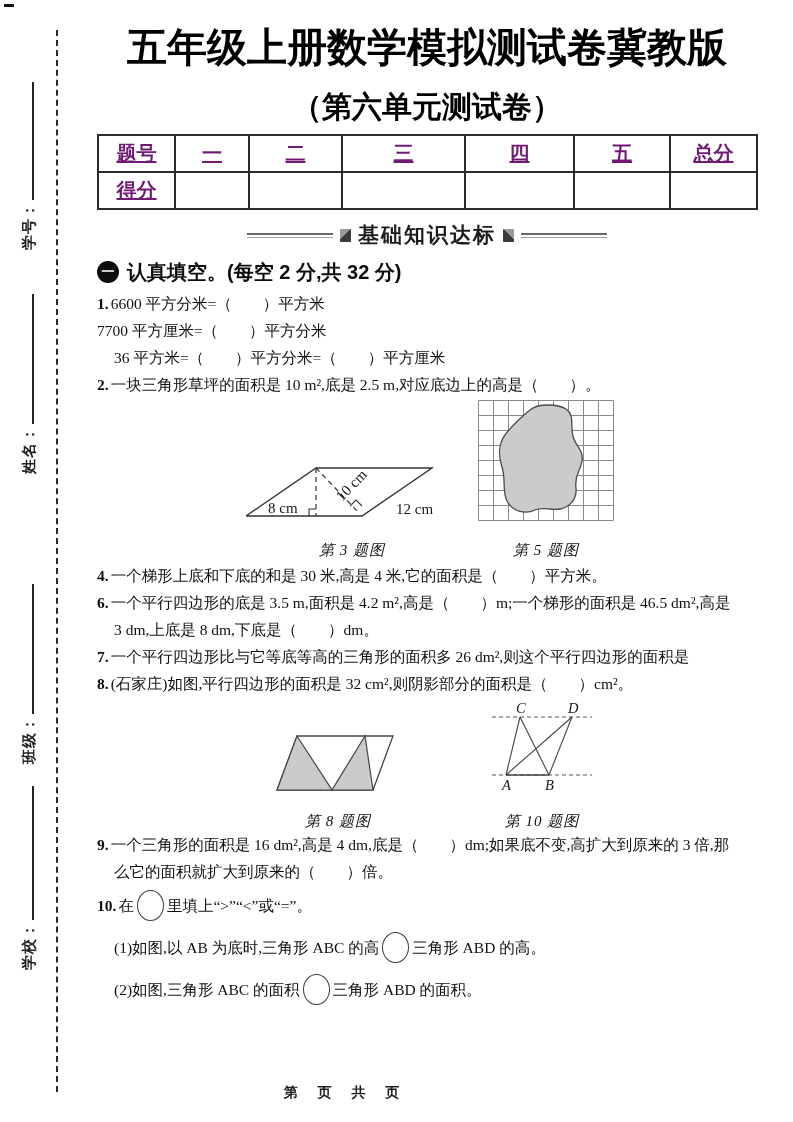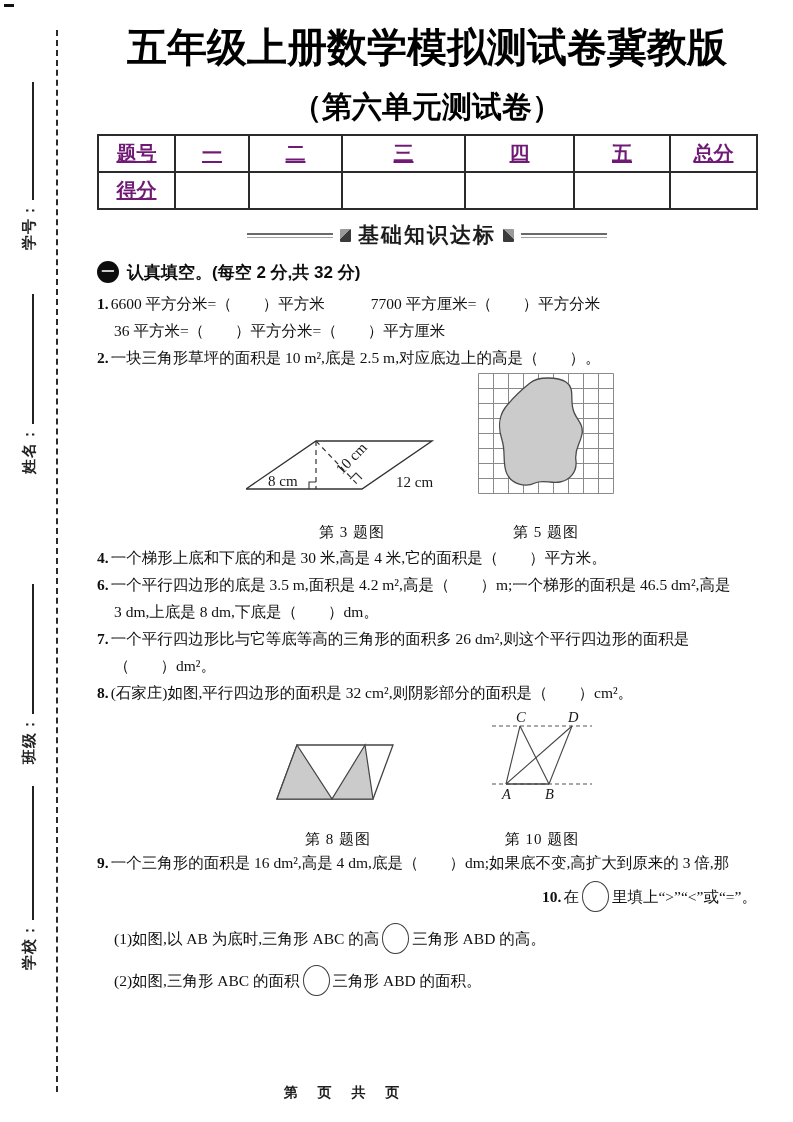--- a/index.html
+++ b/index.html
@@ -36,40 +36,40 @@
   .bline { width:86px; height:5px; border-top:2px solid #6a6a6a; border-bottom:1px solid #a0a0a0; }
   .bsq { width:11px; height:13px; background:linear-gradient(135deg,#9a9a9a 45%,#3a3a3a 45%); border-radius:1px; }
   .bsq.r { transform:scaleX(-1); }
   .banner-title { font-family:"Liberation Sans","DejaVu Sans",sans-serif; font-weight:800;
                   font-size:21px; letter-spacing:2px; color:#1c1c1c; }
 
   .sec-head { margin-top:12px; display:flex; align-items:center; gap:8px; height:24px; }
   .sec-badge { width:22px; height:22px; border-radius:50%; background:#0d0d0d; color:#fff; flex:0 0 auto;
     display:flex; align-items:center; justify-content:center;
     font-family:"Liberation Sans","DejaVu Sans",sans-serif; font-weight:700; font-size:13px; }
-  .sec-title { font-family:"Liberation Sans","DejaVu Sans",sans-serif; font-weight:800; font-size:17px; color:#0d0d0d; }
+  .sec-title { font-family:"Liberation Sans","DejaVu Sans",sans-serif; font-weight:800; font-size:20px; color:#0d0d0d; }
 
   .qarea { margin-top:6px; font-size:15.5px; line-height:27px; color:#101010; }
   .qline { white-space:nowrap; }
   .qnum { font-weight:700; margin-right:2px; }
   .q-cont { padding-left:17px; }
-  .q1-row { display:flex; }
+  .q1-row { display:flex;flex-direction:column; }
   .q1-gap { width:46px; }
 
   .figrow { display:flex; align-items:flex-end; }
   .figrow-1 { margin:2px 0 2px; padding-left:149px; gap:20px; }
   .figrow-2 { margin:4px 0 0; padding-left:178px; gap:91px; }
   .figblock { text-align:center; }
-  .figcap { font-size:15px; line-height:20px; margin-top:19px; letter-spacing:1px; }
+  .figcap { font-size:15px; line-height:20px; margin-top:10px; letter-spacing:1px;font-style:italic; }
   svg text { font-family:"Liberation Serif","DejaVu Serif",serif; font-size:15px; fill:#161616; }
   svg text.pt { font-style:italic; font-size:14.5px; }
 
   .circ { display:inline-block; width:27px; height:31px; border:1.5px solid #3d3d3d; border-radius:50%;
           vertical-align:middle; margin:0 3px 3px 3px; }
-  .q10-line { margin-top:4px; line-height:34px;text-align:right; }
+  .q10-line { margin-top:4px; line-height:34px; }
   .q10-sub { margin-top:8px; line-height:30px; padding-left:17px; white-space:nowrap; }
 
   .footer { position:absolute; left:0; bottom:20px; width:691px; text-align:center;
     font-family:"Liberation Sans","DejaVu Sans",sans-serif; font-weight:600; font-size:14px;
     letter-spacing:8px; color:#1d1d1d; }
 </style>
 </head>
 <body>
 
 <div class="page">
@@ -192,21 +192,20 @@
 
 
       <div class="qline">
         <span class="qnum">6.</span><span>一个平行四边形的底是 3.5 m,面积是 4.2 m²,高是（　　）m;一个梯形的面积是 46.5 dm²,高是</span>
       </div>
       <div class="qline q-cont">3 dm,上底是 8 dm,下底是（　　）dm。</div>
 
       <div class="qline">
         <span class="qnum">7.</span><span>一个平行四边形比与它等底等高的三角形的面积多 26 dm²,则这个平行四边形的面积是</span>
       </div>
-      <div class="qline q-cont">（　　）dm²。</div>
 
       <div class="qline">
         <span class="qnum">8.</span><span>(石家庄)如图,平行四边形的面积是 32 cm²,则阴影部分的面积是（　　）cm²。</span>
       </div>
 
       <div class="figrow figrow-2">
         <div class="figblock">
           <svg width="126" height="60" viewBox="0 0 126 60">
             <polygon points="2,57 22,3 118,3 98,57" fill="none" stroke="#444" stroke-width="1.3"></polygon>
             <polygon points="22,3 2,57 57,57" fill="#cbcbcb" stroke="#444" stroke-width="1.2"></polygon>
@@ -228,20 +227,21 @@
             <text class="pt" x="10" y="89">A</text>
             <text class="pt" x="53" y="89">B</text>
           </svg>
           <div class="figcap">第 10 题图</div>
         </div>
       </div>
 
       <div class="qline">
         <span class="qnum">9.</span><span>一个三角形的面积是 16 dm²,高是 4 dm,底是（　　）dm;如果底不变,高扩大到原来的 3 倍,那</span>
       </div>
+      <div class="qline q-cont">么它的面积就扩大到原来的（　　）倍。</div>
 
       <div class="qline q10-line">
         <span class="qnum">10.</span><span>在</span><span class="circ"></span><span>里填上“&gt;”“&lt;”或“=”。</span>
       </div>
       <div class="q10-sub">
         <span>(1)如图,以 AB 为底时,三角形 ABC 的高</span><span class="circ"></span><span>三角形 ABD 的高。</span>
       </div>
       <div class="q10-sub">
         <span>(2)如图,三角形 ABC 的面积</span><span class="circ"></span><span>三角形 ABD 的面积。</span>
       </div>

